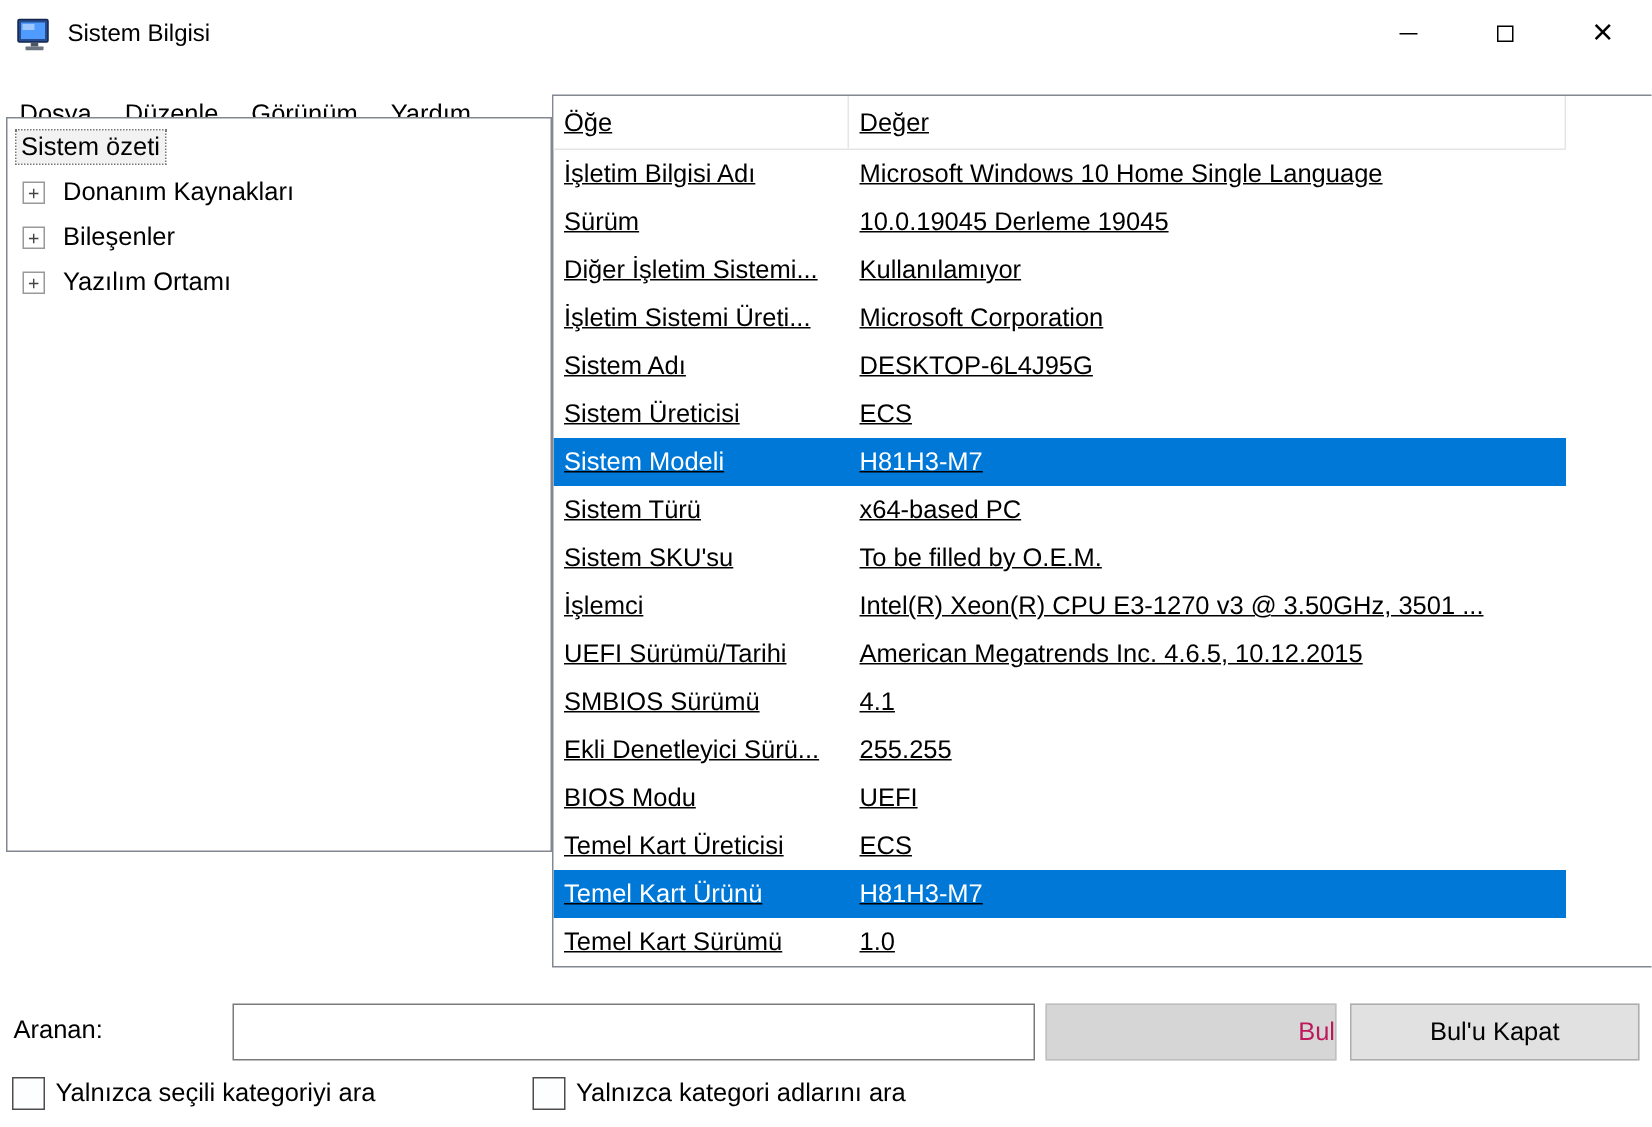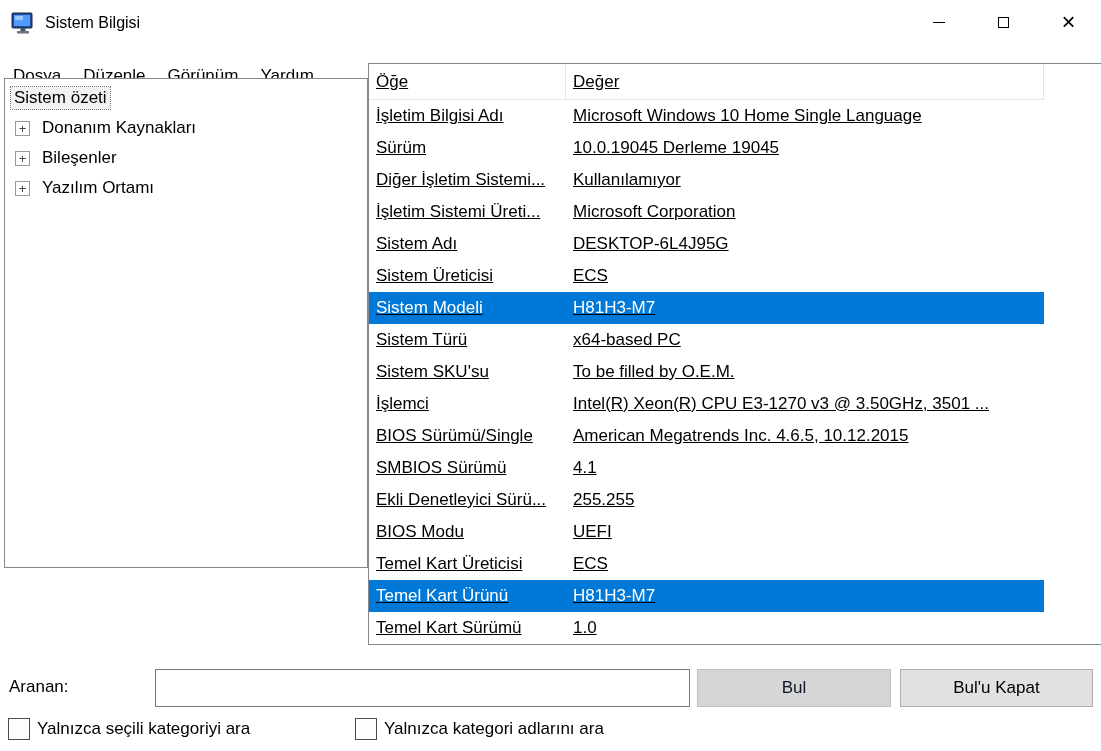--- a/index.html
+++ b/index.html
@@ -67,21 +67,21 @@
   .search-row { position:absolute; left:0; top:9px; width:100%; height:38px; }
   .search-label { position:absolute; left:9px; top:8px; }
   .search-input {
     position:absolute; left:155px; top:0; width:535px; height:38px;
     border:1px solid #7a7a7a; font:inherit; padding:0 8px; background:#fff; outline:none;
   }
   .btn {
     position:absolute; top:0; height:38px; font:inherit; text-align:center;
     background:#e1e1e1; border:1px solid #adadad; cursor:default;
   }
-  .btn-find { left:697px; width:194px; background:#d6d6d6; border-color:#bfbfbf; color:#0f172a; }
+  .btn-find { left:697px; width:194px; background:#d6d6d6; border-color:#bfbfbf; color:#be185d;text-align:right; }
   .btn-closefind { left:900px; width:193px; }
 
   .chk-row { position:absolute; left:0; top:58px; width:100%; height:28px; }
   .chk { position:absolute; top:0; display:flex; align-items:center; }
   .chk .box { width:22px; height:22px; border:1px solid #4d4d4d; background:#fdfeff; margin-right:7px; flex:0 0 auto; }
   .chk.first { left:8px; }
   .chk.second { left:355px; }
 </style>
 </head>
 <body>
@@ -173,21 +173,21 @@
       </div>
       <div class="drow">
         <div class="c-item">Sistem SKU'su</div>
         <div class="c-value">To be filled by O.E.M.</div>
       </div>
       <div class="drow">
         <div class="c-item">İşlemci</div>
         <div class="c-value">Intel(R) Xeon(R) CPU E3-1270 v3 @ 3.50GHz, 3501 ...</div>
       </div>
       <div class="drow">
-        <div class="c-item">BIOS Sürümü/Single</div>
+        <div class="c-item">UEFI Sürümü/Tarihi</div>
         <div class="c-value">American Megatrends Inc. 4.6.5, 10.12.2015</div>
       </div>
       <div class="drow">
         <div class="c-item">SMBIOS Sürümü</div>
         <div class="c-value">4.1</div>
       </div>
       <div class="drow">
         <div class="c-item">Ekli Denetleyici Sürü...</div>
         <div class="c-value">255.255</div>
       </div>

